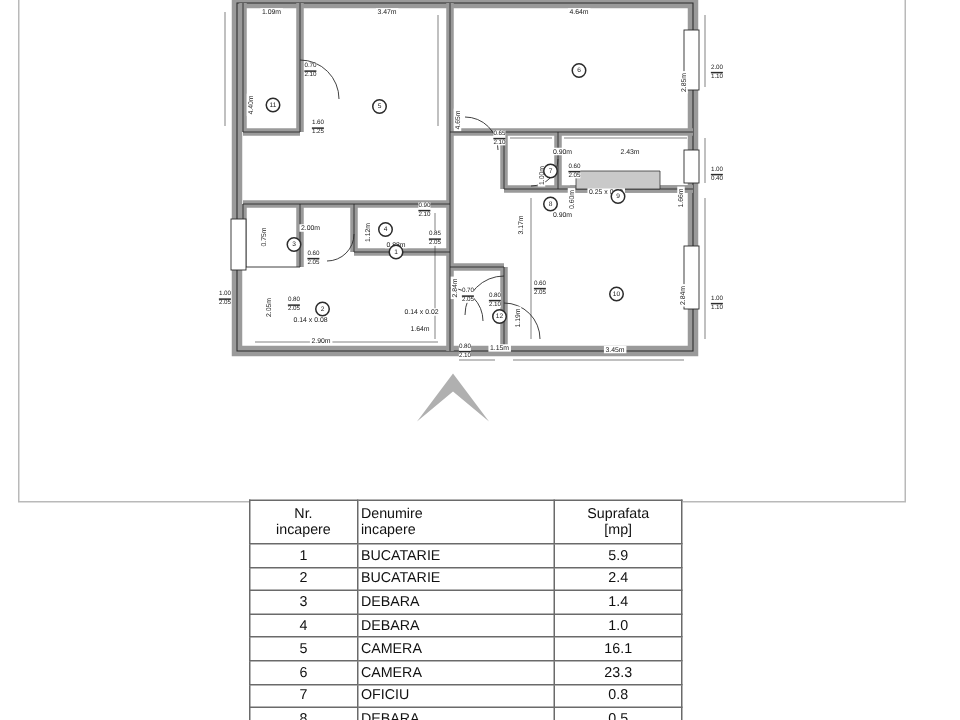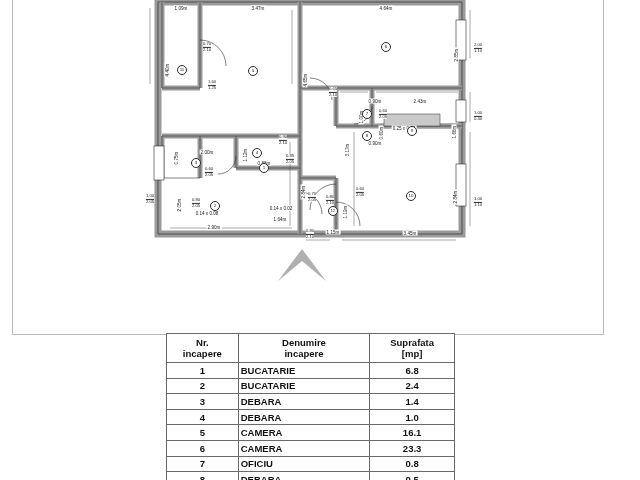--- a/index.html
+++ b/index.html
@@ -20,21 +20,21 @@
   
   #entrance-arrow{position:absolute;left:272px;top:243px;width:60px;height:40px;}
   
   #schedule{
     position:absolute;left:166px;top:333px;width:289px;
     border-collapse:collapse;background:#fff;
   }
   #schedule td,#schedule th{
     border:1px solid #6a6a6a;
     font-size:9.5px;line-height:11px;
-    padding:1px 2px;font-weight:bold;
+    padding:1px 2px;font-weight:normal;
     color:#111;
   }
   #schedule thead th{height:26px;text-align:center;vertical-align:middle;}
   #schedule thead th span{display:block;}
   .col-nr{width:70px;text-align:center;}
   .col-den{width:135px;text-align:left;padding-left:6px;}
   .col-sup{width:84px;text-align:center;}
   #schedule tbody td{height:12.6px;}
 </style>
 </head>
@@ -232,35 +232,35 @@
   <path d="M6 38 L30 6 L54 38 L30 18 Z" fill="#b0b0b0"></path>
 </svg>
 
 <table id="schedule">
   <thead>
     <tr>
       <th class="col-nr">
         <span>Nr.</span>
         <span>incapere</span>
       </th>
-      <th class="col-den" style="text-align:center">
+      <th class="col-den" style="text-align:left">
         <span>Denumire</span>
         <span>incapere</span>
       </th>
       <th class="col-sup">
         <span>Suprafata</span>
         <span>[mp]</span>
       </th>
     </tr>
   </thead>
   <tbody id="schedule-body">
       <tr>
         <td class="col-nr">1</td>
         <td class="col-den">BUCATARIE</td>
-        <td class="col-sup">6.8</td>
+        <td class="col-sup">5.9</td>
       </tr>
       <tr>
         <td class="col-nr">2</td>
         <td class="col-den">BUCATARIE</td>
         <td class="col-sup">2.4</td>
       </tr>
       <tr>
         <td class="col-nr">3</td>
         <td class="col-den">DEBARA</td>
         <td class="col-sup">1.4</td>

